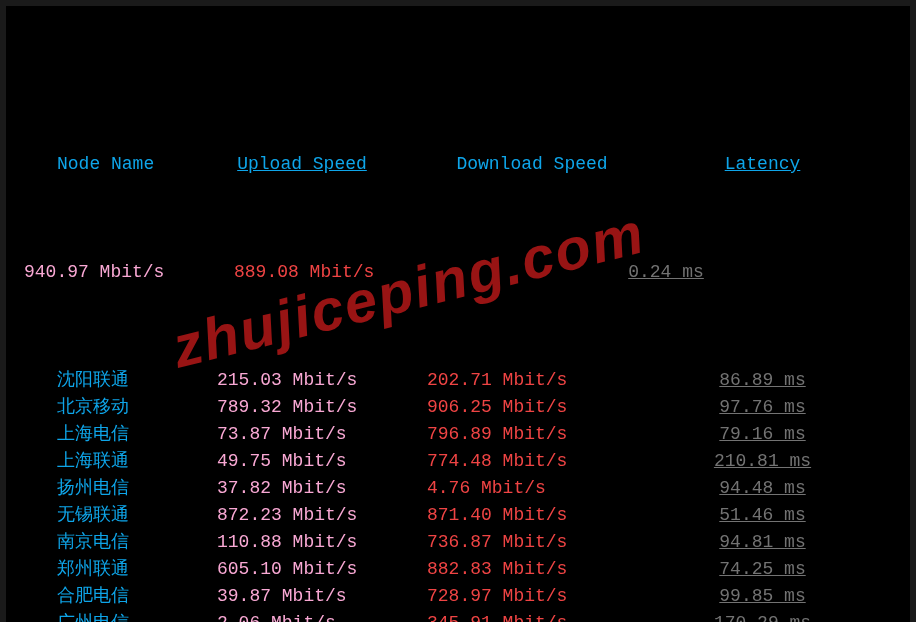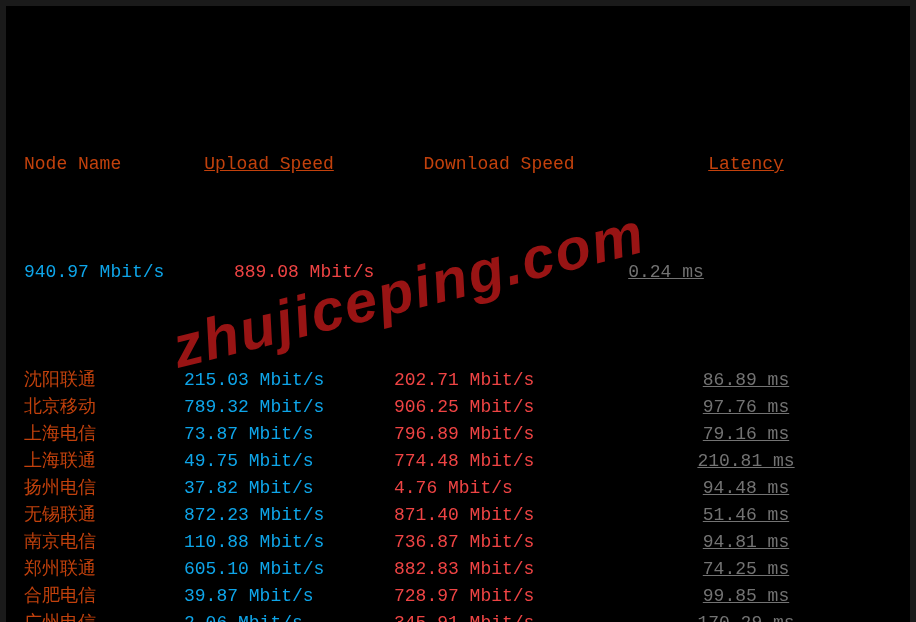--- a/index.html
+++ b/index.html
@@ -20,23 +20,23 @@
       overflow: hidden;
     }
     .row { display: flex; height: 27px; align-items: center; }
     .col-name { width: 160px; flex-shrink: 0; }
     .col-up { width: 210px; flex-shrink: 0; }
     .col-down { width: 230px; flex-shrink: 0; }
     .col-lat { flex: 1; text-align: center; padding-right: 24px; text-decoration: underline; }
     .header .col-up { text-align: center; padding-right: 40px; text-decoration: underline; }
     .header .col-down { text-align: center; padding-right: 20px; }
     .header .col-lat { }
-    .white { color: #c2410c; }
+    .white { color: #0ea5e9; margin-left: 33px; }
     .yellow { color: #c5b358; }
-    .green { color: #0ea5e9; }
+    .green { color: #f9a8d4; }
     .red { color: #ef4444; }
     .cyan { color: #737373; }
     .watermark {
       position: absolute;
       top: 240px;
       left: 160px;
       font-size: 58px;
       font-weight: bold;
       font-style: italic;
       color: rgba(233, 30, 30, 0.65);

